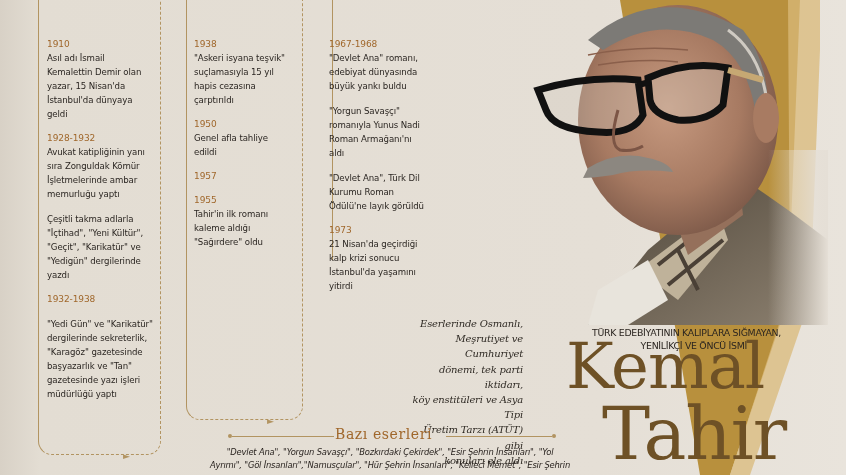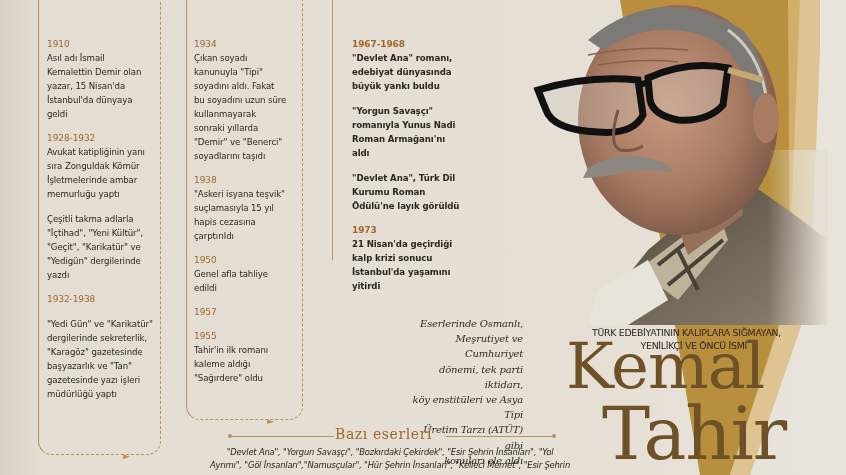--- a/index.html
+++ b/index.html
@@ -13,21 +13,21 @@
   .canvas { position: absolute; left: 0; top: 0; width: 846px; height: 475px; overflow: hidden;
     background: linear-gradient(90deg, #d8d1c6 0px, #e3ddd3 40px, #e5dfd6 600px, #e9e4dc 846px); }
 
   
   .col { position: absolute; font-size: 8.6px; line-height: 14px; letter-spacing: -0.1px; color: #2b2622; margin-top: 38px; }
   .col .entry { margin-bottom: 11px; }
   .col .year { color: #a0672b; font-size: 9px; line-height: 13px; }
   .col .text { white-space: pre-line; }
   .col1 { left: 47px; top: 0px; width: 110px; }
   .col2 { left: 194px; top: 0px; width: 110px; }
-  .col3 { left: 352px; top: 0px; width: 112px; font-weight: bold; }
+  .col3 { left: 329px; top: 0px; width: 112px; }
 
   .frame1 { position: absolute; left: 38px; top: -20px; width: 123px; height: 475px;
     border-left: 1px solid #b29461; border-right: 1px dashed #b29461; border-bottom: 1px dashed #b29461;
     border-radius: 0 0 14px 14px; }
   .frame2 { position: absolute; left: 186px; top: -20px; width: 117px; height: 440px;
     border-left: 1px solid #b29461; border-right: 1px dashed #b29461; border-bottom: 1px dashed #b29461;
     border-radius: 0 0 14px 14px; }
   .frame3 { position: absolute; left: 332px; top: -10px; width: 1px; height: 270px; background: #b29461; }
   .arrow { position: absolute; color: #b29461; font-size: 9px; line-height: 9px; }
 
@@ -96,31 +96,20 @@
       <div class="text">"Yedi Gün" ve "Karikatür"
 dergilerinde sekreterlik,
 "Karagöz" gazetesinde
 başyazarlık ve "Tan"
 gazetesinde yazı işleri
 müdürlüğü yaptı</div>
     </div>
   </div>
 
   <div class="col col2">
-    <div class="entry">
-      <div class="year">1934</div>
-      <div class="text">Çıkan soyadı
-kanunuyla "Tipi"
-soyadını aldı. Fakat
-bu soyadını uzun süre
-kullanmayarak
-sonraki yıllarda
-"Demir" ve "Benerci"
-soyadlarını taşıdı</div>
-    </div>
     <div class="entry">
       <div class="year">1938</div>
       <div class="text">"Askeri isyana teşvik"
 suçlamasıyla 15 yıl
 hapis cezasına
 çarptırıldı</div>
     </div>
     <div class="entry">
       <div class="year">1950</div>
       <div class="text">Genel afla tahliye

